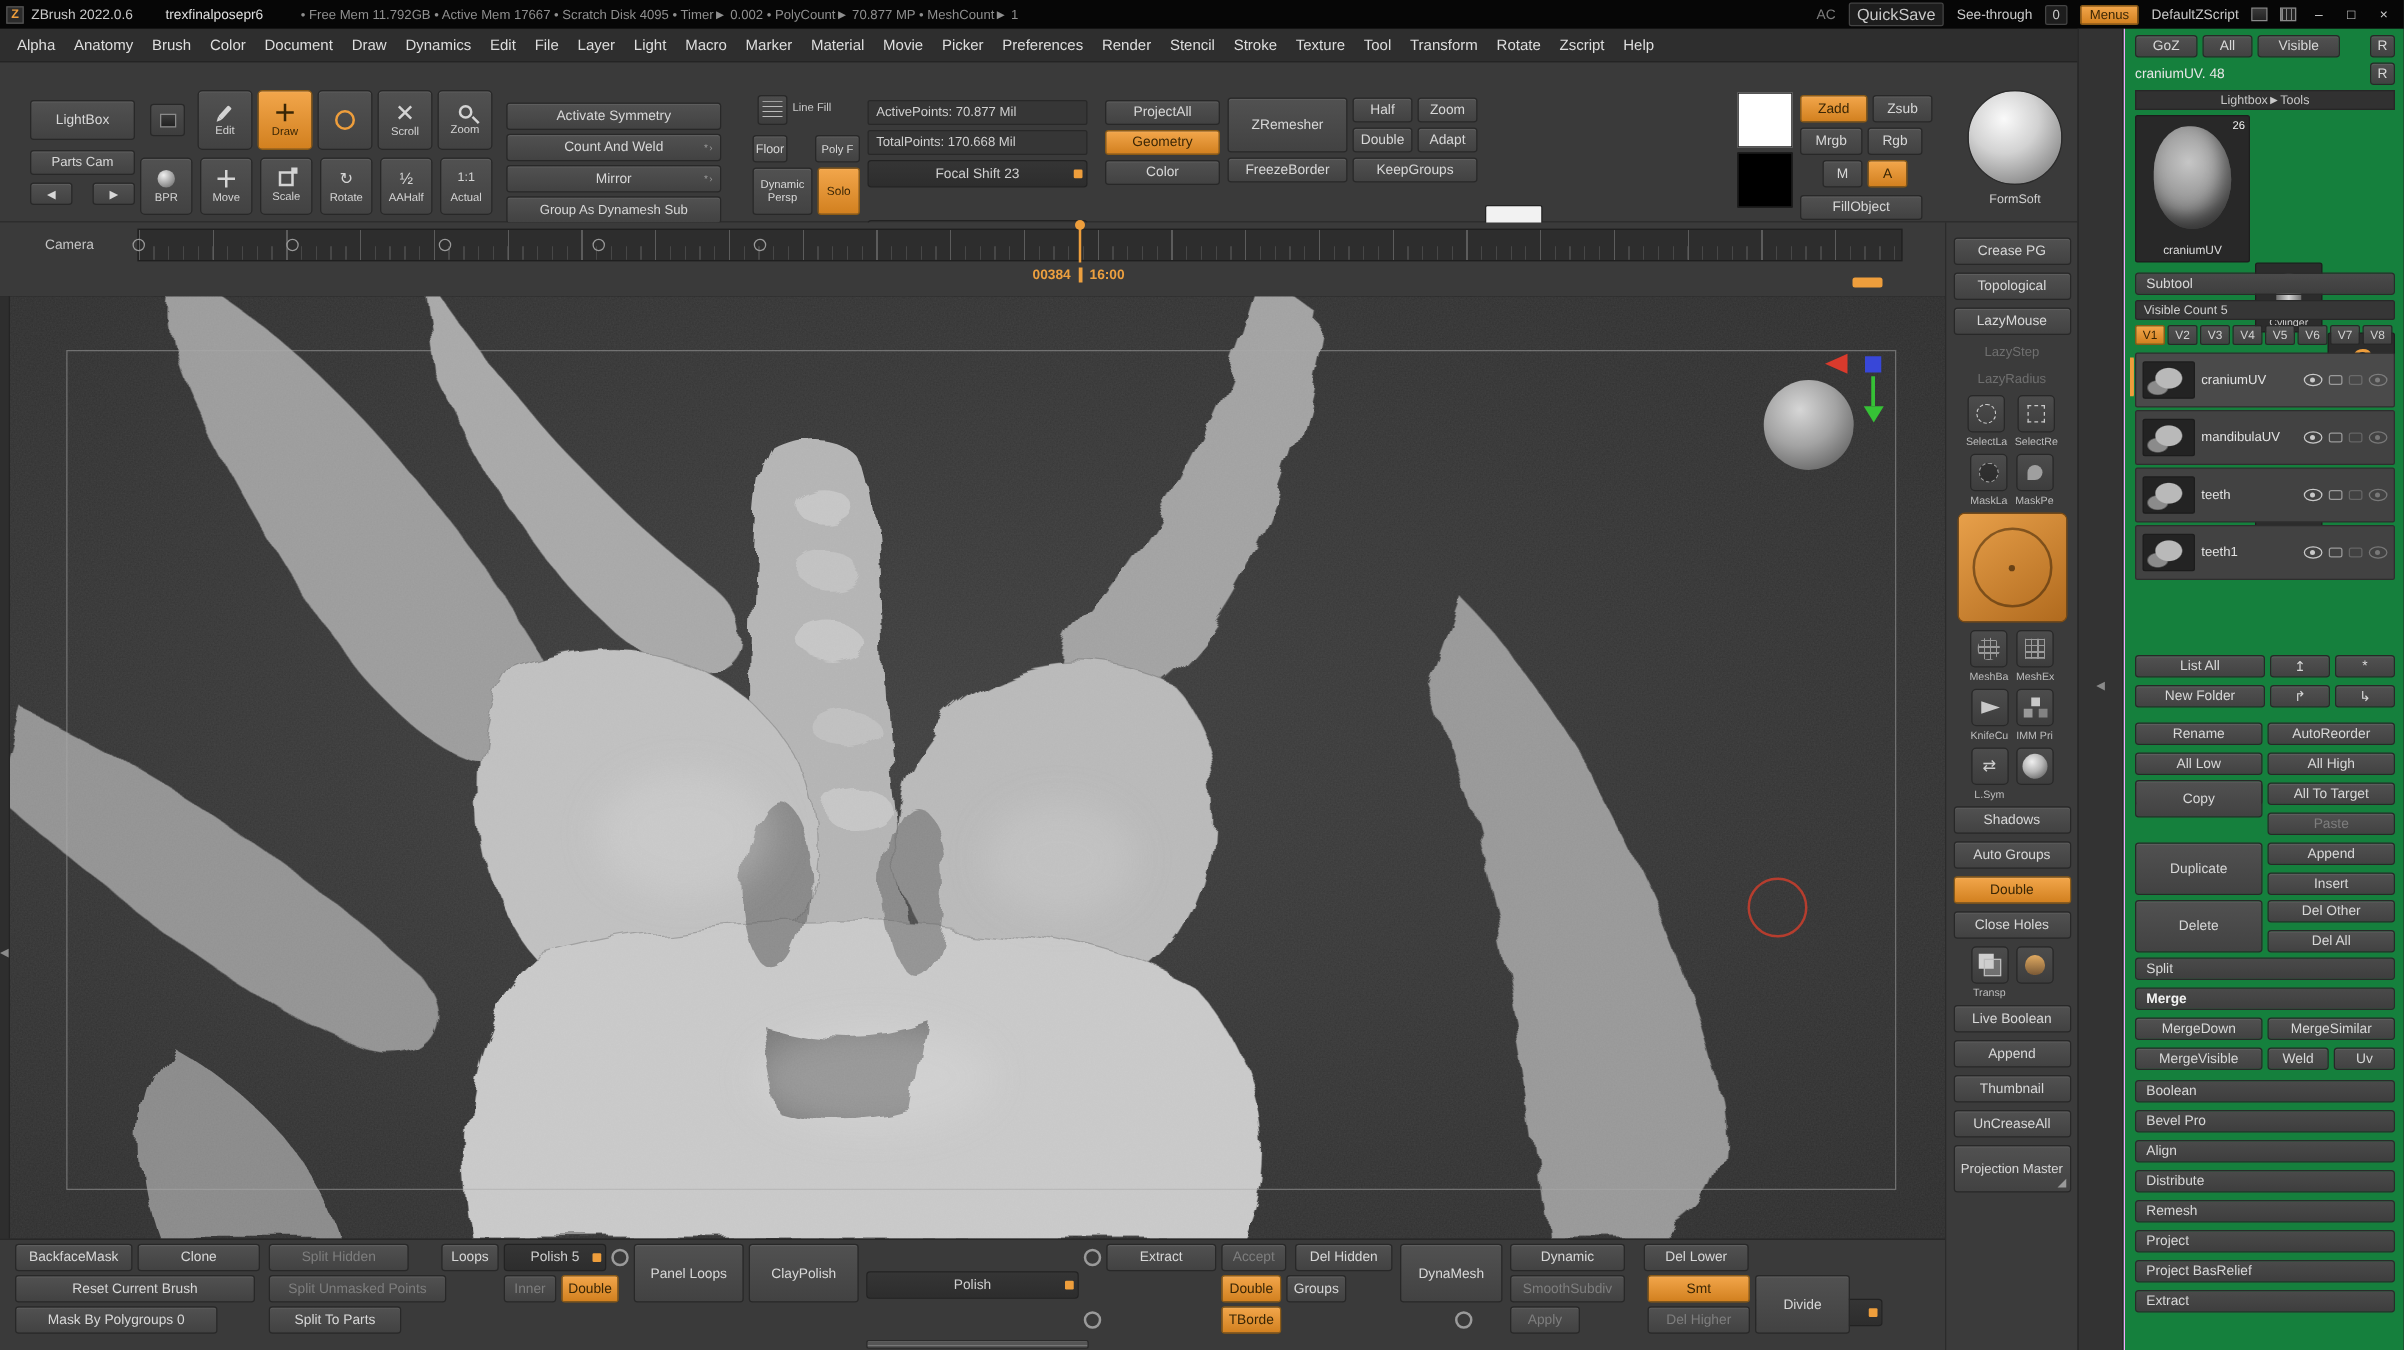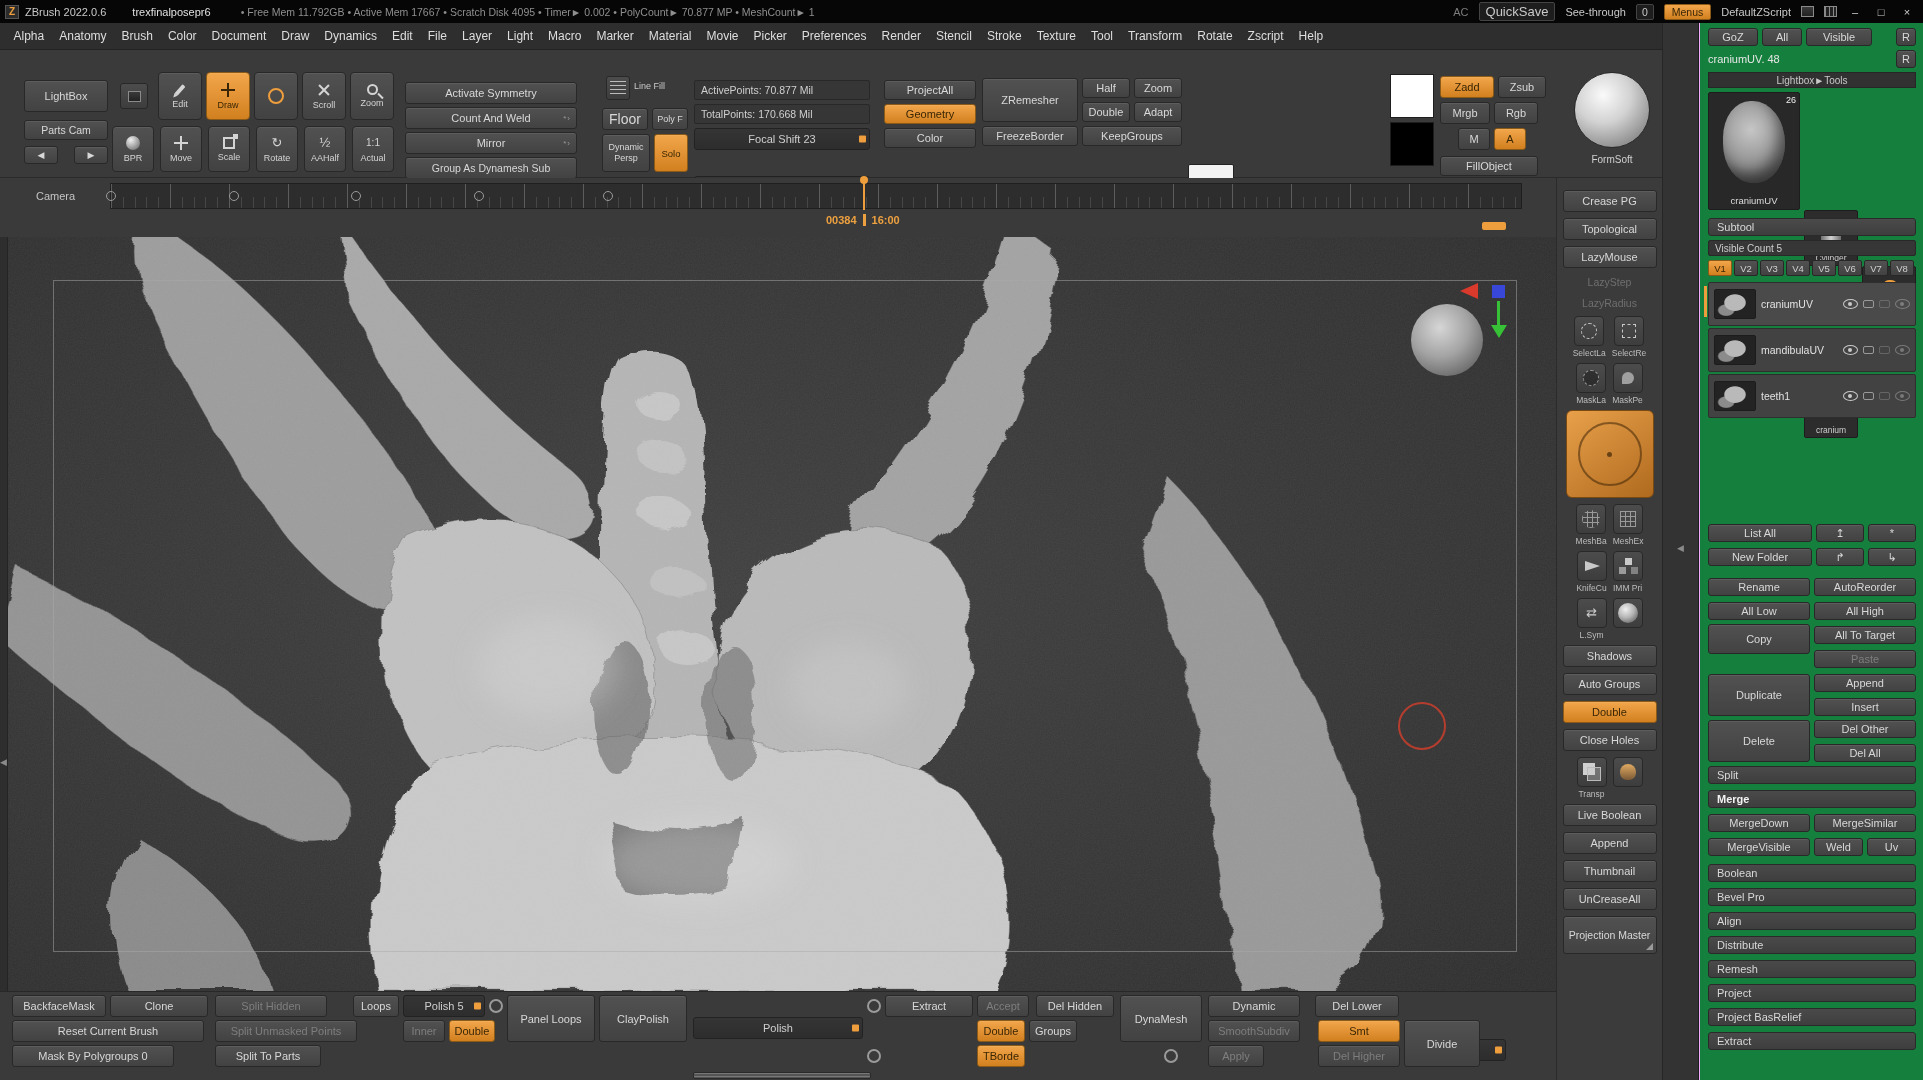--- a/index.html
+++ b/index.html
@@ -275,21 +275,21 @@
   <div class="btn abs" style="left:405px;top:82px;width:172px;height:22px">
     <span>Mirror</span>
     <span class="mini-ic">*›</span>
   </div>
   <div class="btn abs" style="left:405px;top:107px;width:172px;height:22px;font-size:10.5px">Group As Dynamesh Sub</div>
 
   <div class="iconbtn abs" style="left:606px;top:26px;width:24px;height:24px">
       <span class="ic-lines"></span>
     </div>
   <div class="abs" style="left:634px;top:31px;width:52px;font-size:9px;color:#c9c9c9">Line Fill</div>
-  <div class="btn abs" style="left:602px;top:58px;width:46px;height:22px;font-size:14px">Floor</div>
+  <div class="btn abs" style="left:602px;top:58px;width:28px;height:22px;font-size:10px">Floor</div>
   <div class="btn abs" style="left:652px;top:58px;width:36px;height:22px;font-size:9px">Poly F</div>
   <div class="btn abs" style="left:602px;top:84px;width:48px;height:38px;font-size:9px;white-space:normal;text-align:center;line-height:11px">Dynamic Persp</div>
   <div class="btn orange abs" style="left:654px;top:84px;width:34px;height:38px;font-size:9.5px">Solo</div>
 
   <div class="infobar abs" style="left:694px;top:30px;width:176px;height:20px">ActivePoints: 70.877 Mil</div>
   <div class="infobar abs" style="left:694px;top:54px;width:176px;height:20px">TotalPoints: 170.668 Mil</div>
   <div class="slider abs" style="left:694px;top:78px;width:176px;height:22px">
     <span>Focal Shift 23</span>
       <span class="knob"></span>
   </div>
@@ -572,20 +572,28 @@
       <div class="st-row">
         <span class="st-thumb"></span>
         <span class="st-name">mandibulaUV</span>
         <span class="ico-eye"></span>
         <span class="ico-pill"></span>
         <span class="ico-pill dim2"></span>
         <span class="ico-eye dim2"></span>
       </div>
       <div class="st-row">
         <span class="st-thumb"></span>
+        <span class="st-name">teeth</span>
+        <span class="ico-eye"></span>
+        <span class="ico-pill"></span>
+        <span class="ico-pill dim2"></span>
+        <span class="ico-eye dim2"></span>
+      </div>
+      <div class="st-row">
+        <span class="st-thumb"></span>
         <span class="st-name">teeth1</span>
         <span class="ico-eye"></span>
         <span class="ico-pill"></span>
         <span class="ico-pill dim2"></span>
         <span class="ico-eye dim2"></span>
       </div>
     </div>
 
   <div class="btn abs" style="left:8px;top:501px;width:104px;height:18px">List All</div>
   <div class="btn abs" style="left:116px;top:501px;width:48px;height:18px">↥</div>

